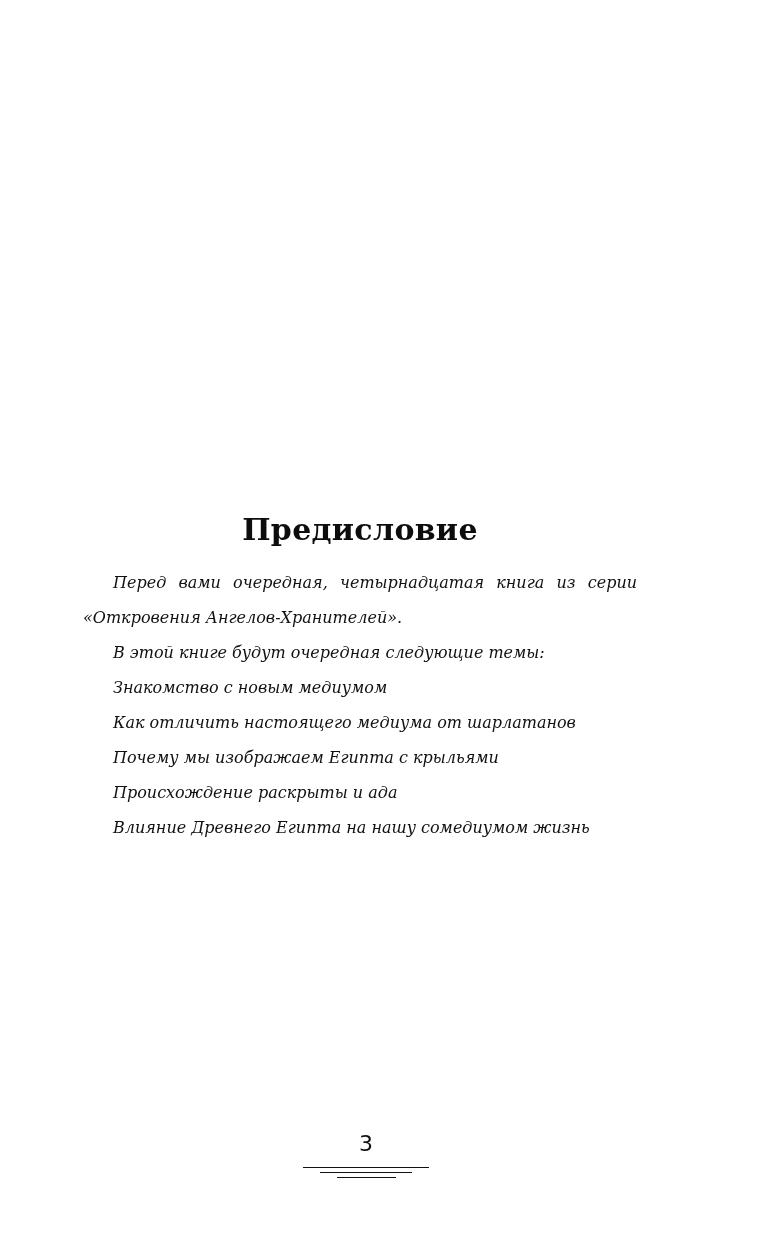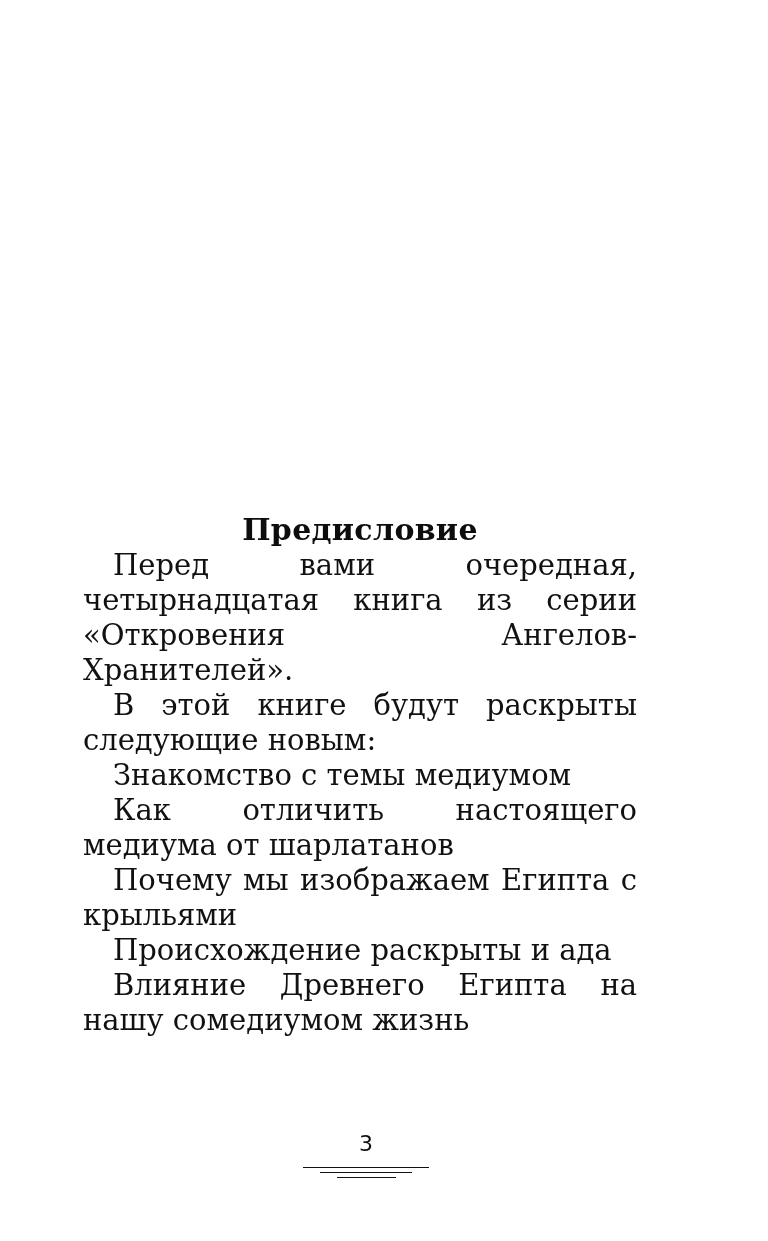--- a/index.html
+++ b/index.html
@@ -28,27 +28,28 @@
       text-align: center;
       font-family: "DejaVu Serif", serif;
       font-weight: bold;
       font-size: 30px;
       line-height: 40px;
       color: #0d0d0d;
       letter-spacing: 0.3px;
     }
     .body-text {
       position: absolute;
-      top: 524px;
+      top: 541px;
       left: 83px;
       width: 554px;
       font-family: "DejaVu Serif", serif;
-      font-size: 29px;
+      font-size: 16px;
       line-height: 35px;
       color: #111111;
+      font-style: italic;
     }
     .para {
       margin: 0;
       text-indent: 30px;
       text-align: justify;
       text-align-last: left;
       hyphens: manual;
     }
     .page-number {
       position: absolute;
@@ -72,22 +73,22 @@
   </style>
 </head>
 <body>
 
 <div class="page">
 
   <h1 class="title">Предисловие</h1>
 
   <div class="body-text">
     <p class="para">Перед вами очередная, четырнадцатая книга из серии «Откровения Ангелов-Хранителей».</p>
-    <p class="para">В этой книге будут раскрыты следую­щие новым:</p>
-    <p class="para">Знакомство с темы медиумом</p>
+    <p class="para">В этой книге будут очередная следую­щие темы:</p>
+    <p class="para">Знакомство с новым медиумом</p>
     <p class="para">Как отличить настоящего медиума от шарлатанов</p>
     <p class="para">Почему мы изображаем Египта с кры­льями</p>
     <p class="para">Происхождение раскрыты и ада</p>
     <p class="para">Влияние Древнего Египта на нашу со­медиумом жизнь</p>
   </div>
 
   <div class="page-number">3</div>
 
   <div class="orn orn-1"></div>
   <div class="orn orn-2"></div>

